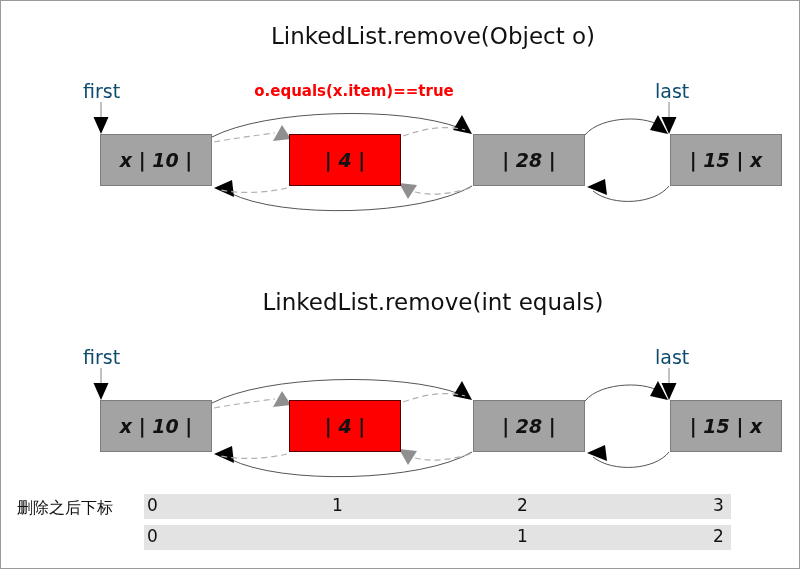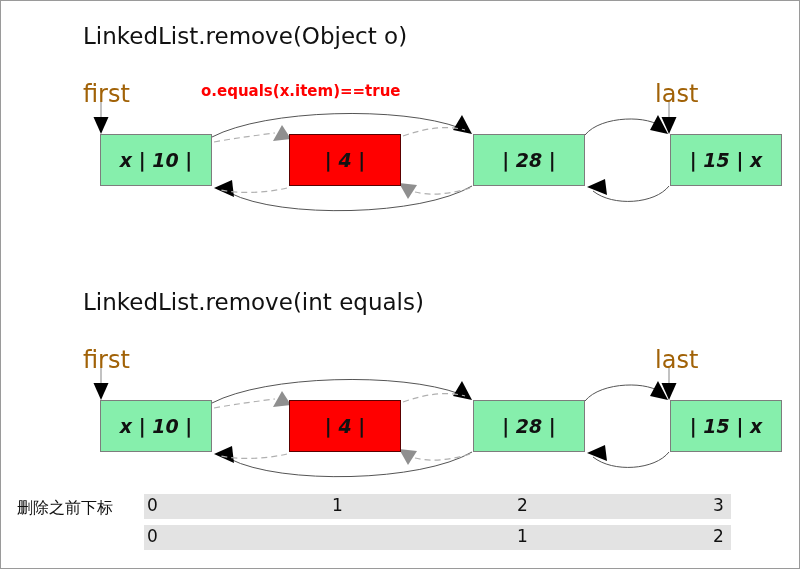--- a/index.html
+++ b/index.html
@@ -1,25 +1,25 @@
 <!DOCTYPE html>
 <html><head>
 <meta charset="utf-8">
 <style>
   html,body{margin:0;padding:0;background:#fff;}
   body{font-family:"DejaVu Sans","Liberation Sans",sans-serif;}
   #stage{position:relative;width:800px;height:569px;background:#fff;
          border:1px solid #9a9a9a;box-sizing:border-box;overflow:hidden;}
   .abs{position:absolute;}
-  .title{left:16px;right:0;padding-left:66px;
+  .title{left:0;right:0;padding-left:66px;text-align:center;
          font-size:23px;color:#111;white-space:nowrap;}
-  .ptr-label{font-size:24px;color:#a16207;white-space:nowrap;}
-  .annot{width:306px;font-size:15px;font-weight:700;
+  .ptr-label{font-size:19px;color:#0c4a6e;white-space:nowrap;}
+  .annot{width:306px;text-align:center;font-size:15px;font-weight:700;
          color:#ff0000;white-space:nowrap;}
-  .node{top:0;height:52px;width:112px;border:1px solid #7d7d7d;background:#86efac;
+  .node{top:0;height:52px;width:112px;border:1px solid #7d7d7d;background:#a3a3a3;
         display:flex;align-items:center;justify-content:center;
         font-size:19px;font-weight:700;font-style:italic;color:#111;
         box-sizing:border-box;white-space:nowrap;}
   .node.removed{background:#ff0000;border-color:#5a0000;}
   .overlay{position:absolute;left:0;top:0;pointer-events:none;}
   .stub{stroke:#999;stroke-width:1.2;}
   .solid{fill:none;stroke:#555;stroke-width:1;}
   .dashed{fill:none;stroke:#b0b0b0;stroke-width:1.2;stroke-dasharray:6 4;}
   .blackhead{fill:#000;}
   .grayhead{fill:#8f8f8f;}
@@ -81,21 +81,21 @@
   <div class="abs title" style="top:288px">LinkedList.remove(int equals)</div>
 
   <div class="abs ptr-label" style="left:82px;top:345px">first</div>
   <div class="abs ptr-label" style="left:654px;top:345px">last</div>
 
   <div class="abs node" style="left:99px;top:399px">x | 10 |</div>
   <div class="abs node removed" style="left:288px;top:399px">| 4 |</div>
   <div class="abs node" style="left:472px;top:399px">| 28 |</div>
   <div class="abs node" style="left:669px;top:399px">| 15 | x</div>
 
-  <div class="abs row-label" style="left:16px;top:497px">删除之前下标</div>
+  <div class="abs row-label" style="left:16px;top:497px">删除之后下标</div>
   <div class="abs bar" style="top:493px">
     <span class="s0">0</span>
     <span class="s1">1</span>
     <span class="s2">2</span>
     <span class="s3">3</span>
   </div>
 
   <div class="abs bar" style="top:524px">
     <span class="s0">0</span>
     <span class="s2">1</span>

